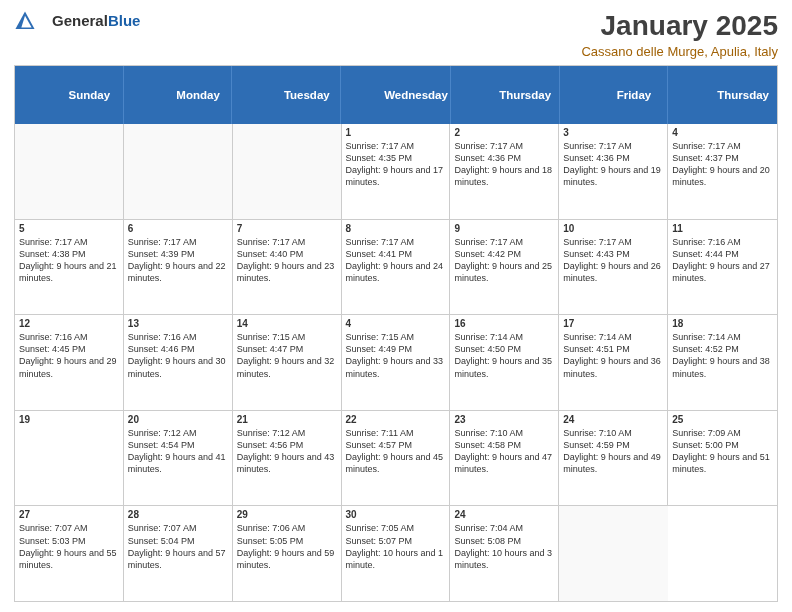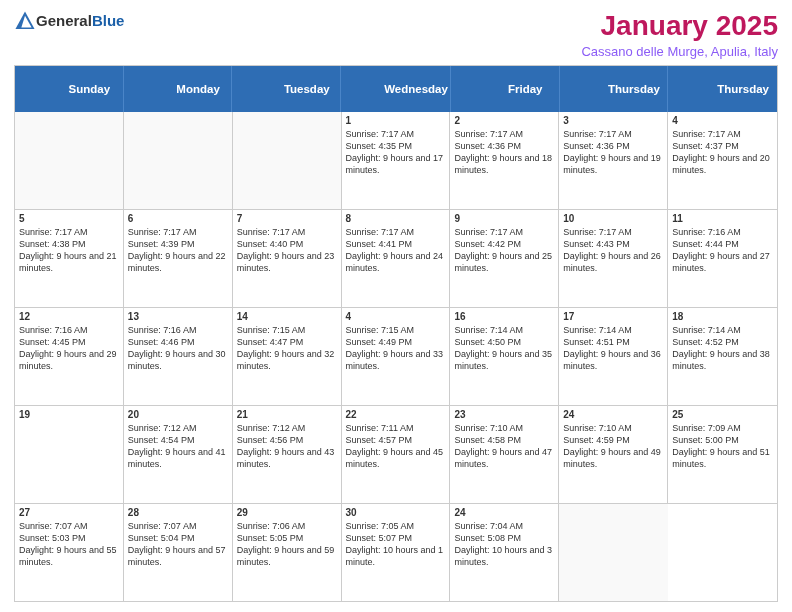--- a/index.html
+++ b/index.html
@@ -19,21 +19,21 @@
     }
     .header {
       display: flex;
       align-items: flex-start;
       justify-content: space-between;
       margin-bottom: 6px;
     }
     .logo {
       display: flex;
       align-items: center;
-      gap: 0;
+      gap: 16px;
     }
     .logo-text-general {
       font-size: 15px;
       font-weight: bold;
       color: #333;
     }
     .logo-text-blue {
       font-size: 15px;
       font-weight: bold;
       color: #1a5fa8;
@@ -41,44 +41,44 @@
     .logo-icon {
       width: 22px;
       height: 22px;
     }
     .title-area {
       text-align: right;
     }
     .month-year {
       font-size: 28px;
       font-weight: bold;
-      color: #be185d;
+      color: #404040;
     }
     .location {
       font-size: 13px;
-      color: #8b5cf6;
+      color: #a16207;
       margin-top: 2px;
     }
     .calendar {
       flex: 1;
       display: flex;
       flex-direction: column;
       border: 1px solid #ccc;
     }
     .cal-header-row {
       display: grid;
       grid-template-columns: repeat(7, 1fr);
       background: #2e6db4;
     }
     .cal-header-cell {
       color: #fff;
       font-size: 11.5px;
       font-weight: bold;
       text-align: center;
-      padding: 17px 2px;
+      padding: 23px 2px;
       border-right: 1px solid #4a85c8;
       margin-left: 41px;
     }
     .cal-header-cell:last-child { border-right: none; }
     .cal-body {
       flex: 1;
       display: flex;
       flex-direction: column;
     }
     .cal-week {
@@ -129,22 +129,22 @@
       <div class="location">Cassano delle Murge, Apulia, Italy</div>
     </div>
   </div>
 
   <div class="calendar">
     <div class="cal-header-row">
     <div class="cal-header-cell">Sunday</div>
         <div class="cal-header-cell">Monday</div>
         <div class="cal-header-cell">Tuesday</div>
         <div class="cal-header-cell">Wednesday</div>
+        <div class="cal-header-cell">Thursday</div>
         <div class="cal-header-cell">Friday</div>
-        <div class="cal-header-cell">Thursday</div>
         <div class="cal-header-cell">Thursday</div>
       </div>
     <div class="cal-body">
     <div class="cal-week">
           <div class="cal-cell empty"></div>
           <div class="cal-cell empty"></div>
           <div class="cal-cell empty"></div>
           <div class="cal-cell">
             <div class="day-num">1</div>
             <div class="day-info">Sunrise: 7:17 AM<br>Sunset: 4:35 PM<br>Daylight: 9 hours and 17 minutes.</div>

